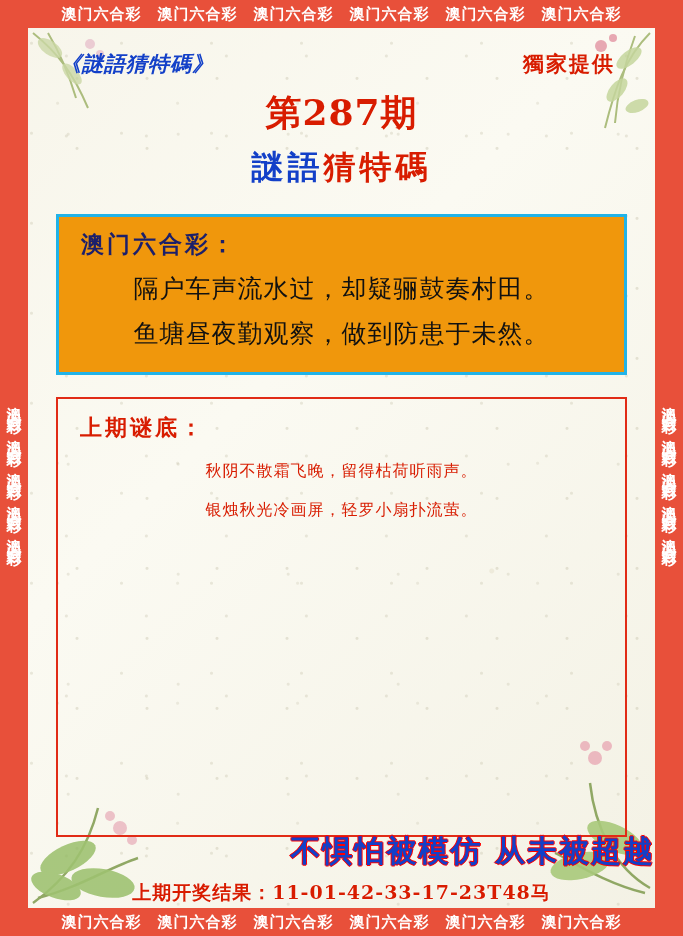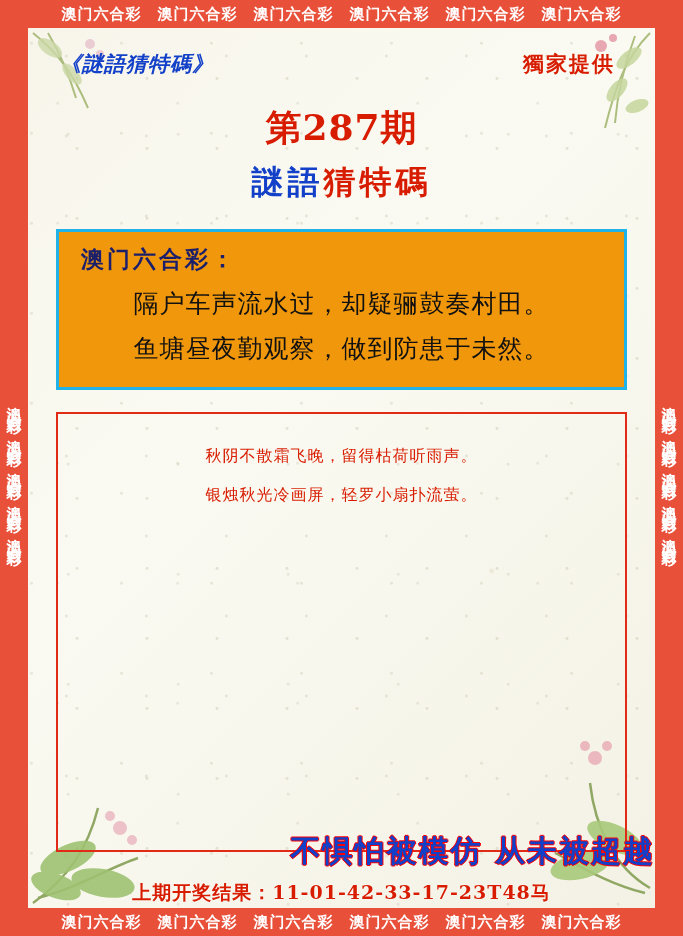--- a/index.html
+++ b/index.html
@@ -111,21 +111,21 @@
     color: #d81c00;
     font-size: 21px;
     font-weight: bold;
     font-family: "DejaVu Serif", "Liberation Serif", serif;
     letter-spacing: 2px;
     padding-right: 10px;
   }
 
   .issue {
     text-align: center;
-    margin-top: 26px;
+    margin-top: 11px;
     color: #d81c00;
     font-size: 36px;
     font-weight: bold;
     font-family: "DejaVu Serif", "Liberation Serif", serif;
     letter-spacing: 1px;
   }
   .main-title {
     text-align: center;
     margin-top: 8px;
     font-size: 32px;
@@ -307,20 +307,21 @@
       <span class="blue">謎語</span><span class="red">猜特碼</span>
     </div>
 
     <div class="box-current">
       <div class="label">澳门六合彩：</div>
       <div class="line">隔户车声流水过，却疑骊鼓奏村田。</div>
       <div class="line">鱼塘昼夜勤观察，做到防患于未然。</div>
     </div>
 
     <div class="box-prev">
+      <div class="label">上期谜底：</div>
       <div class="line">秋阴不散霜飞晚，留得枯荷听雨声。</div>
       <div class="line">银烛秋光冷画屏，轻罗小扇扑流萤。</div>
     </div>
 
     <div class="slogan">不惧怕被模仿 从未被超越</div>
     <div class="result-line">上期开奖结果：11-01-42-33-17-23T48马</div>
   </div>
 </div>
 
 </body></html>

